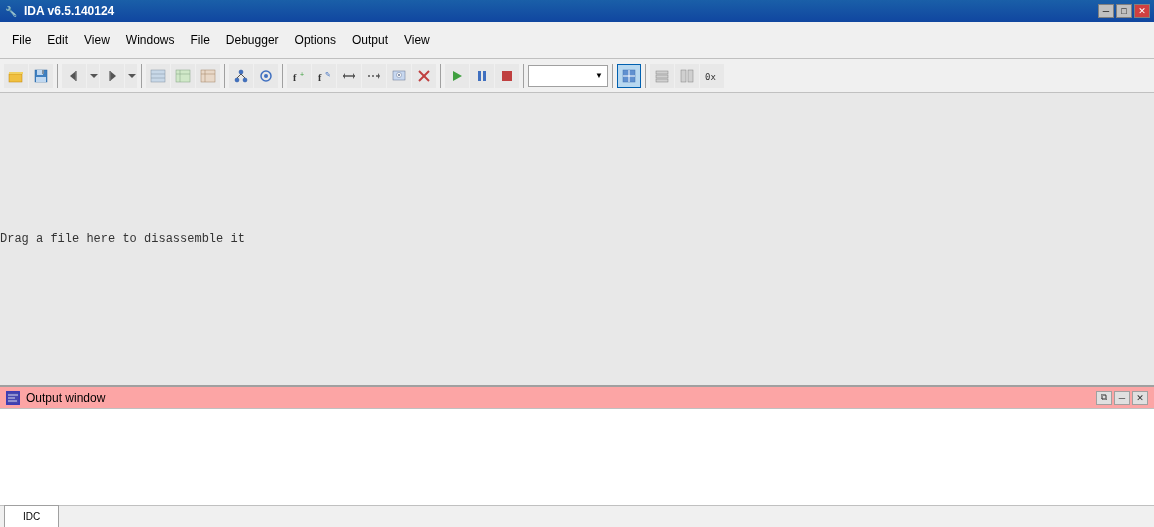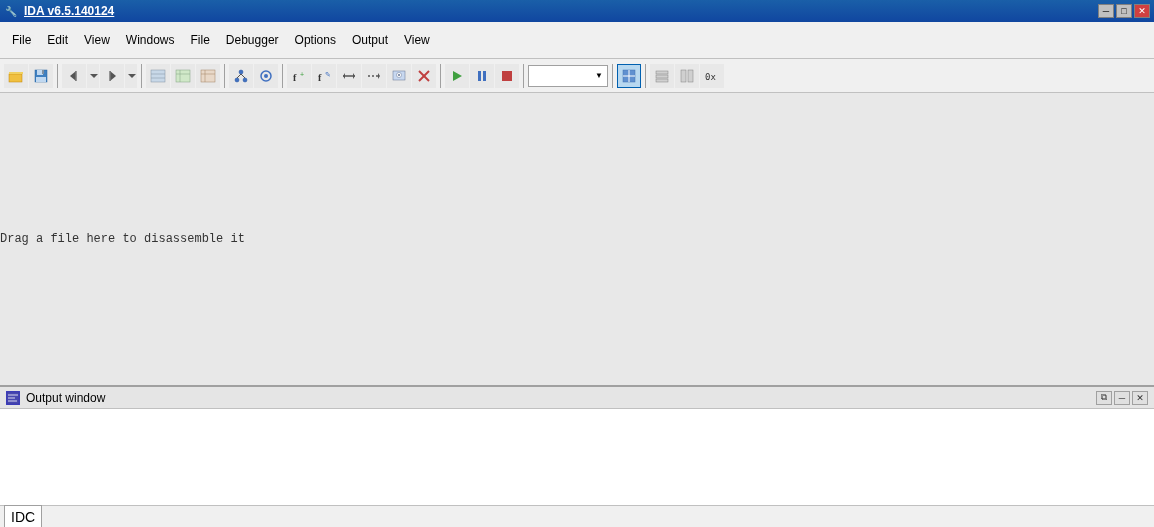--- a/index.html
+++ b/index.html
@@ -34,21 +34,20 @@
       width: 16px;
       height: 16px;
       display: flex;
       align-items: center;
       justify-content: center;
       font-size: 10px;
     }
     #title-text {
       font-size: 12px;
       font-weight: bold;
-      text-decoration: underline;
     }
     #title-controls {
       display: flex;
       gap: 2px;
     }
     .title-btn {
       width: 16px;
       height: 14px;
       background: #c0c0c0;
       border: 1px solid #808080;
@@ -151,21 +150,21 @@
     
     #output-section {
       height: 120px;
       background: white;
       border-top: 2px solid #a0a0a0;
       display: flex;
       flex-direction: column;
       flex-shrink: 0;
     }
     #output-header {
-      background: #e5e5e5;
+      background: #fca5a5;
       height: 22px;
       display: flex;
       align-items: center;
       padding: 0 6px;
       border-bottom: 1px solid #c0c0c0;
       justify-content: space-between;
     }
     #output-header-left {
       display: flex;
       align-items: center;
@@ -214,22 +213,22 @@
       height: 22px;
       display: flex;
       align-items: center;
       padding: 0 4px;
       border-top: 1px solid #c0c0c0;
       flex-shrink: 0;
     }
     .status-tab {
       background: #e0e0e0;
       border: 1px solid #a0a0a0;
-      padding: 1px 6px;
-      font-size: 14px;
+      padding: 1px 18px;
+      font-size: 10px;
       cursor: pointer;
       height: 24px;
       display: flex;
       align-items: center;
     }
     .status-tab.active {
       background: white;
       border-bottom: 1px solid white;
     }
   </style>

